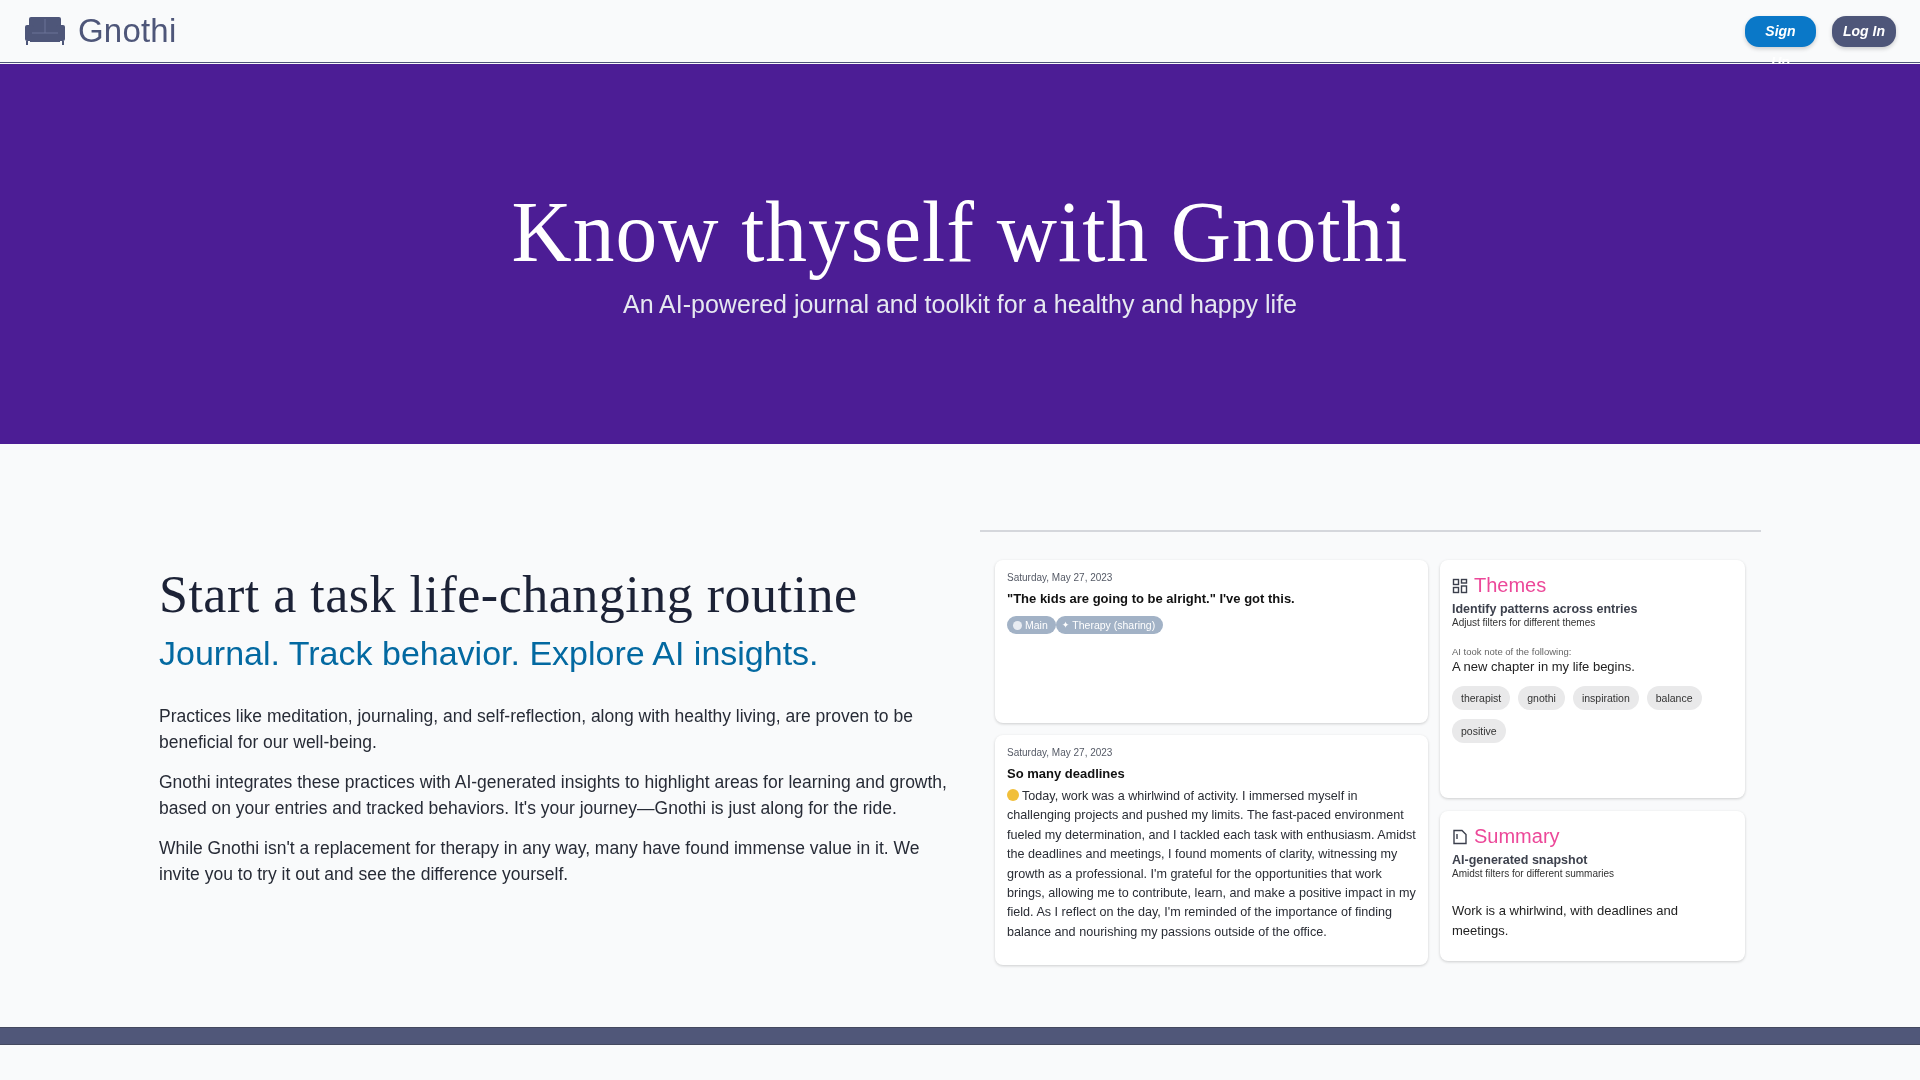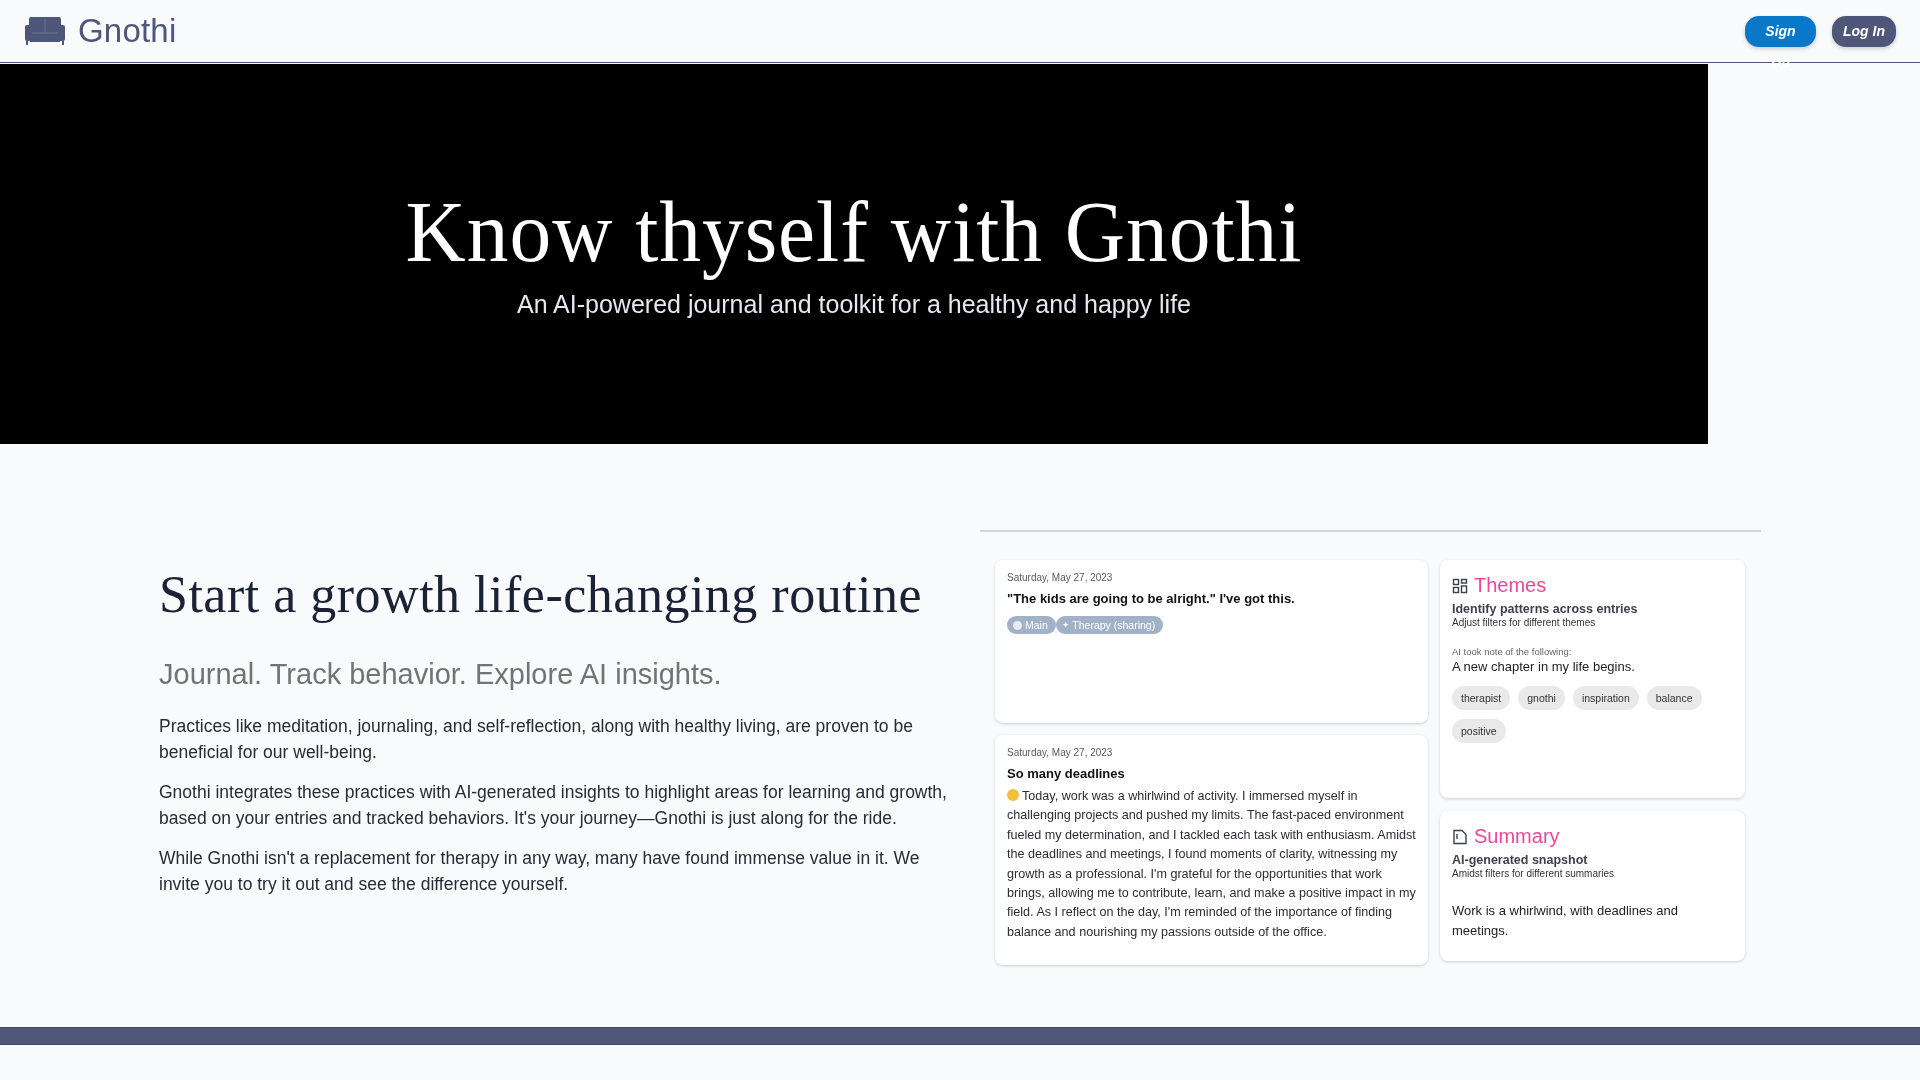--- a/index.html
+++ b/index.html
@@ -10,30 +10,30 @@
   .navbar { position: absolute; top: 0; left: 0; width: 1920px; height: 63px; background: #f9fafb; border-bottom: 1px solid #4e5679; display: flex; align-items: center; justify-content: space-between; padding: 0 24px; }
   .brand { display: flex; align-items: center; gap: 12px; text-decoration: none; }
   .brand-icon { width: 42px; height: 32px; }
   .brand-name { font-size: 33px; color: #4e5679; font-family: "Liberation Sans", sans-serif; letter-spacing: 0.2px; }
   .nav-actions { display: flex; gap: 16px; align-items: center; }
   .btn { border: none; border-radius: 14px; color: #fff; font-size: 14px; font-weight: 600; padding: 0 11px; height: 31px; line-height: 31px; cursor: pointer; box-shadow: 0 2px 4px rgba(0,0,0,0.18); font-family: "Liberation Sans", sans-serif; font-style: italic; }
   .btn-signup { background: #0a78c8; width: 71px; }
   .btn-login { background: #4e5679; width: 64px; }
 
   
-  .hero { position: absolute; top: 64px; left: 0; width: 1708px; height: 380px; background: #000000; text-align: center; }
+  .hero { position: absolute; top: 64px; left: 0; width: 1920px; height: 380px; background: #4c1d95; text-align: center; }
   .hero-title { position: absolute; top: 118px; left: 0; width: 100%; font-family: "Liberation Serif", "DejaVu Serif", serif; font-size: 86px; font-weight: 400; color: #ffffff; letter-spacing: 1px; transform: scaleX(0.97); }
   .hero-sub { position: absolute; top: 226px; left: 0; width: 100%; font-size: 25px; font-weight: 300; color: #e6e8f0; }
 
   
   .left { position: absolute; left: 159px; top: 560px; width: 790px; }
   .left h2 { font-family: "Liberation Serif", "DejaVu Serif", serif; font-weight: 400; font-size: 52px; color: #1c2236; letter-spacing: 0.5px; line-height: 70px; }
-  .left .tagline { margin-top: 28px; font-size: 29px; color: #737373; font-weight: 300; }
+  .left .tagline { margin-top: 4px; font-size: 34px; color: #0369a1; font-weight: 300; }
   .left p { margin-top: 14px; font-size: 17.5px; line-height: 26px; color: #272b36; }
-  .left p:first-of-type { margin-top: 22px; }
+  .left p:first-of-type { margin-top: 30px; }
 
   
   .preview-line { position: absolute; left: 980px; top: 530px; width: 781px; height: 2px; background: #d5d7dc; }
   .card { position: absolute; background: #ffffff; border-radius: 8px; box-shadow: 0 1px 3px rgba(0,0,0,0.18); overflow: hidden; }
   .entry1 { left: 995px; top: 560px; width: 433px; height: 163px; padding: 12px 12px; }
   .entry2 { left: 995px; top: 735px; width: 433px; height: 230px; padding: 12px 12px; }
   .entry-date { font-size: 10px; color: #555a66; }
   .entry-title { margin-top: 8px; font-size: 13px; font-weight: 700; color: #111; }
   .entry-body { margin-top: 6px; font-size: 12.6px; line-height: 19.4px; color: #2a2d35; }
   .emoji { display: inline-block; width: 12px; height: 12px; border-radius: 50%; background: #f1bf3a; vertical-align: -1px; margin-right: 3px; position: relative; }
@@ -80,21 +80,21 @@
     <button class="btn btn-login">Log In</button>
   </div>
 </header>
 
 <section class="hero">
   <h1 class="hero-title">Know thyself with Gnothi</h1>
   <div class="hero-sub">An AI-powered journal and toolkit for a healthy and happy life</div>
 </section>
 
 <section class="left">
-  <h2>Start a growth life-changing routine</h2>
+  <h2>Start a task life-changing routine</h2>
   <div class="tagline">Journal. Track behavior. Explore AI insights.</div>
   <p>Practices like meditation, journaling, and self-reflection, along with healthy living, are proven to be beneficial for our well-being.</p>
   <p>Gnothi integrates these practices with AI-generated insights to highlight areas for learning and growth, based on your entries and tracked behaviors. It's your journey—Gnothi is just along for the ride.</p>
   <p>While Gnothi isn't a replacement for therapy in any way, many have found immense value in it. We invite you to try it out and see the difference yourself.</p>
 </section>
 
 <div class="preview-line"></div>
 
 <div class="card entry1">
   <div class="entry-date">Saturday, May 27, 2023</div>

